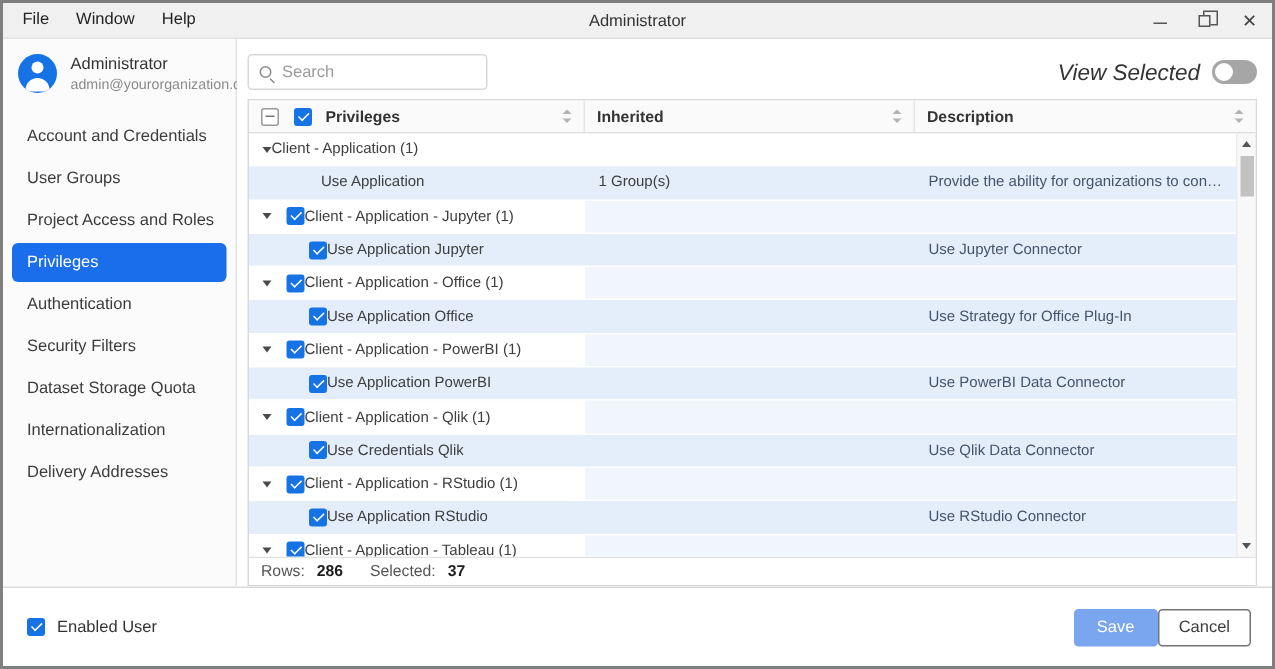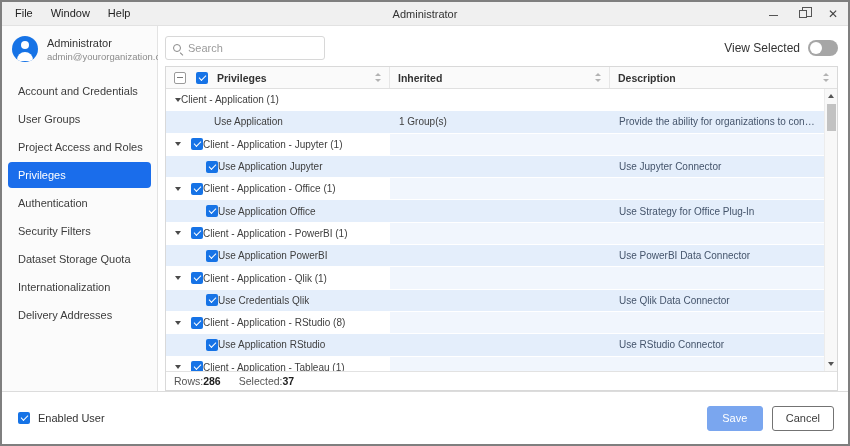--- a/index.html
+++ b/index.html
@@ -34,21 +34,21 @@
 
   
   .content { flex:1; display:flex; flex-direction:column; background:#fff; padding:8px 10px 0 7px; min-width:0; }
   .toolbar { display:flex; align-items:center; height:28px; margin-bottom:4px; flex-shrink:0; }
   .search-box { display:flex; align-items:center; width:160px; height:24px; border:1px solid #d8d8d8; border-radius:3px; padding:0 7px; background:#fff; }
   .search-icon { position:relative; width:8px; height:8px; border:1.3px solid #8a8a8a; border-radius:50%; flex-shrink:0; }
   .search-icon::after { content:""; position:absolute; width:4px; height:1.3px; background:#8a8a8a; top:7px; left:6px; transform:rotate(45deg); transform-origin:left center; }
   .search-box input { border:none; outline:none; font-family:"Liberation Sans",sans-serif; font-size:11px; color:#333; margin-left:7px; width:120px; background:transparent; }
   .search-box input::placeholder { color:#9b9b9b; }
   .view-selected { margin-left:auto; display:flex; align-items:center; gap:8px; }
-  .vs-label { font-size:12px; color:#333; }
+  .vs-label { font-size:15px; color:#333;font-style:italic; }
   .toggle { width:30px; height:16px; border-radius:8px; background:#a6a6a6; position:relative; cursor:default; }
   .toggle::after { content:""; position:absolute; left:2px; top:2px; width:12px; height:12px; border-radius:50%; background:#fff; }
 
   
   .table { height:331px; border:1px solid #d9d9d9; display:flex; flex-direction:column; background:#fff; }
   .t-header { display:flex; height:22px; background:#fafafa; border-bottom:1px solid #e0e0e0; align-items:center; flex-shrink:0; }
   .t-h-cell { display:flex; align-items:center; height:100%; font-size:10.5px; font-weight:bold; color:#333; border-right:1px solid #e6e6e6; }
   .t-h-cell.h1 { width:224px; padding-left:8px; }
   .t-h-cell.h2 { width:220px; padding-left:8px; }
   .t-h-cell.h3 { flex:1; padding-left:8px; border-right:none; }
@@ -84,28 +84,28 @@
 
   .scrollbar { position:absolute; top:0; right:0; bottom:0; width:13px; background:#f8f8f8; border-left:1px solid #ececec; }
   .sb-up, .sb-down { position:absolute; left:0; width:12px; height:12px; display:flex; align-items:center; justify-content:center; }
   .sb-up { top:1px; } .sb-down { bottom:1px; }
   .sb-up i { width:0; height:0; border-left:3.5px solid transparent; border-right:3.5px solid transparent; border-bottom:4px solid #555; }
   .sb-down i { width:0; height:0; border-left:3.5px solid transparent; border-right:3.5px solid transparent; border-top:4px solid #555; }
   .sb-thumb { position:absolute; top:15px; left:1.5px; width:9px; height:27px; background:#c2c2c2; }
 
   .t-footer { height:19px; border-top:1px solid #e2e2e2; background:#fff; display:flex; align-items:center; padding-left:8px; flex-shrink:0; }
   .tf-label { font-size:10.5px; color:#555; }
-  .tf-value { font-size:10.5px; color:#1d1d1d; font-weight:bold; margin-left:0; }
+  .tf-value { font-size:10.5px; color:#1d1d1d; font-weight:bold; margin-left:8px; }
   .tf-gap { width:18px; }
 
   
   .app-footer { height:53px; border-top:1px solid #dcdcdc; background:#fff; display:flex; align-items:center; padding:0 14px 0 16px; flex-shrink:0; }
   .enabled-user { display:flex; align-items:center; gap:8px; }
   .eu-label { font-size:11px; color:#333; }
-  .footer-buttons { margin-left:auto; display:flex; gap:9px; }
+  .footer-buttons { margin-left:auto; display:flex; }
   .btn { height:25px; min-width:56px; padding:0 13px; border-radius:3px; font-size:11px; display:flex; align-items:center; justify-content:center; cursor:default; }
   .btn-save { background:#7aa6ef; color:#fff; border:1px solid #7aa6ef; }
   .btn-cancel { background:#fff; border:1px solid #737373; color:#3c3c3c; }
 </style>
 </head>
 <body>
 
 <div class="window">
 
   <div class="titlebar">
@@ -285,21 +285,21 @@
                 </div>
                 <div class="c2"></div>
                 <div class="c3">
                   <span class="desc-text">Use Qlik Data Connector</span>
                 </div>
               </div>
               <div class="t-row group tinted">
                 <div class="c1">
                   <span class="tri"></span>
                   <span class="cb checked"></span>
-                  <span class="row-label">Client - Application - RStudio (8)</span>
+                  <span class="row-label">Client - Application - RStudio (1)</span>
                 </div>
                 <div class="c2"></div>
                 <div class="c3"></div>
               </div>
               <div class="t-row item">
                 <div class="c1 item-cb">
                   <span class="cb checked"></span>
                   <span class="row-label">Use Application RStudio</span>
                 </div>
                 <div class="c2"></div>

